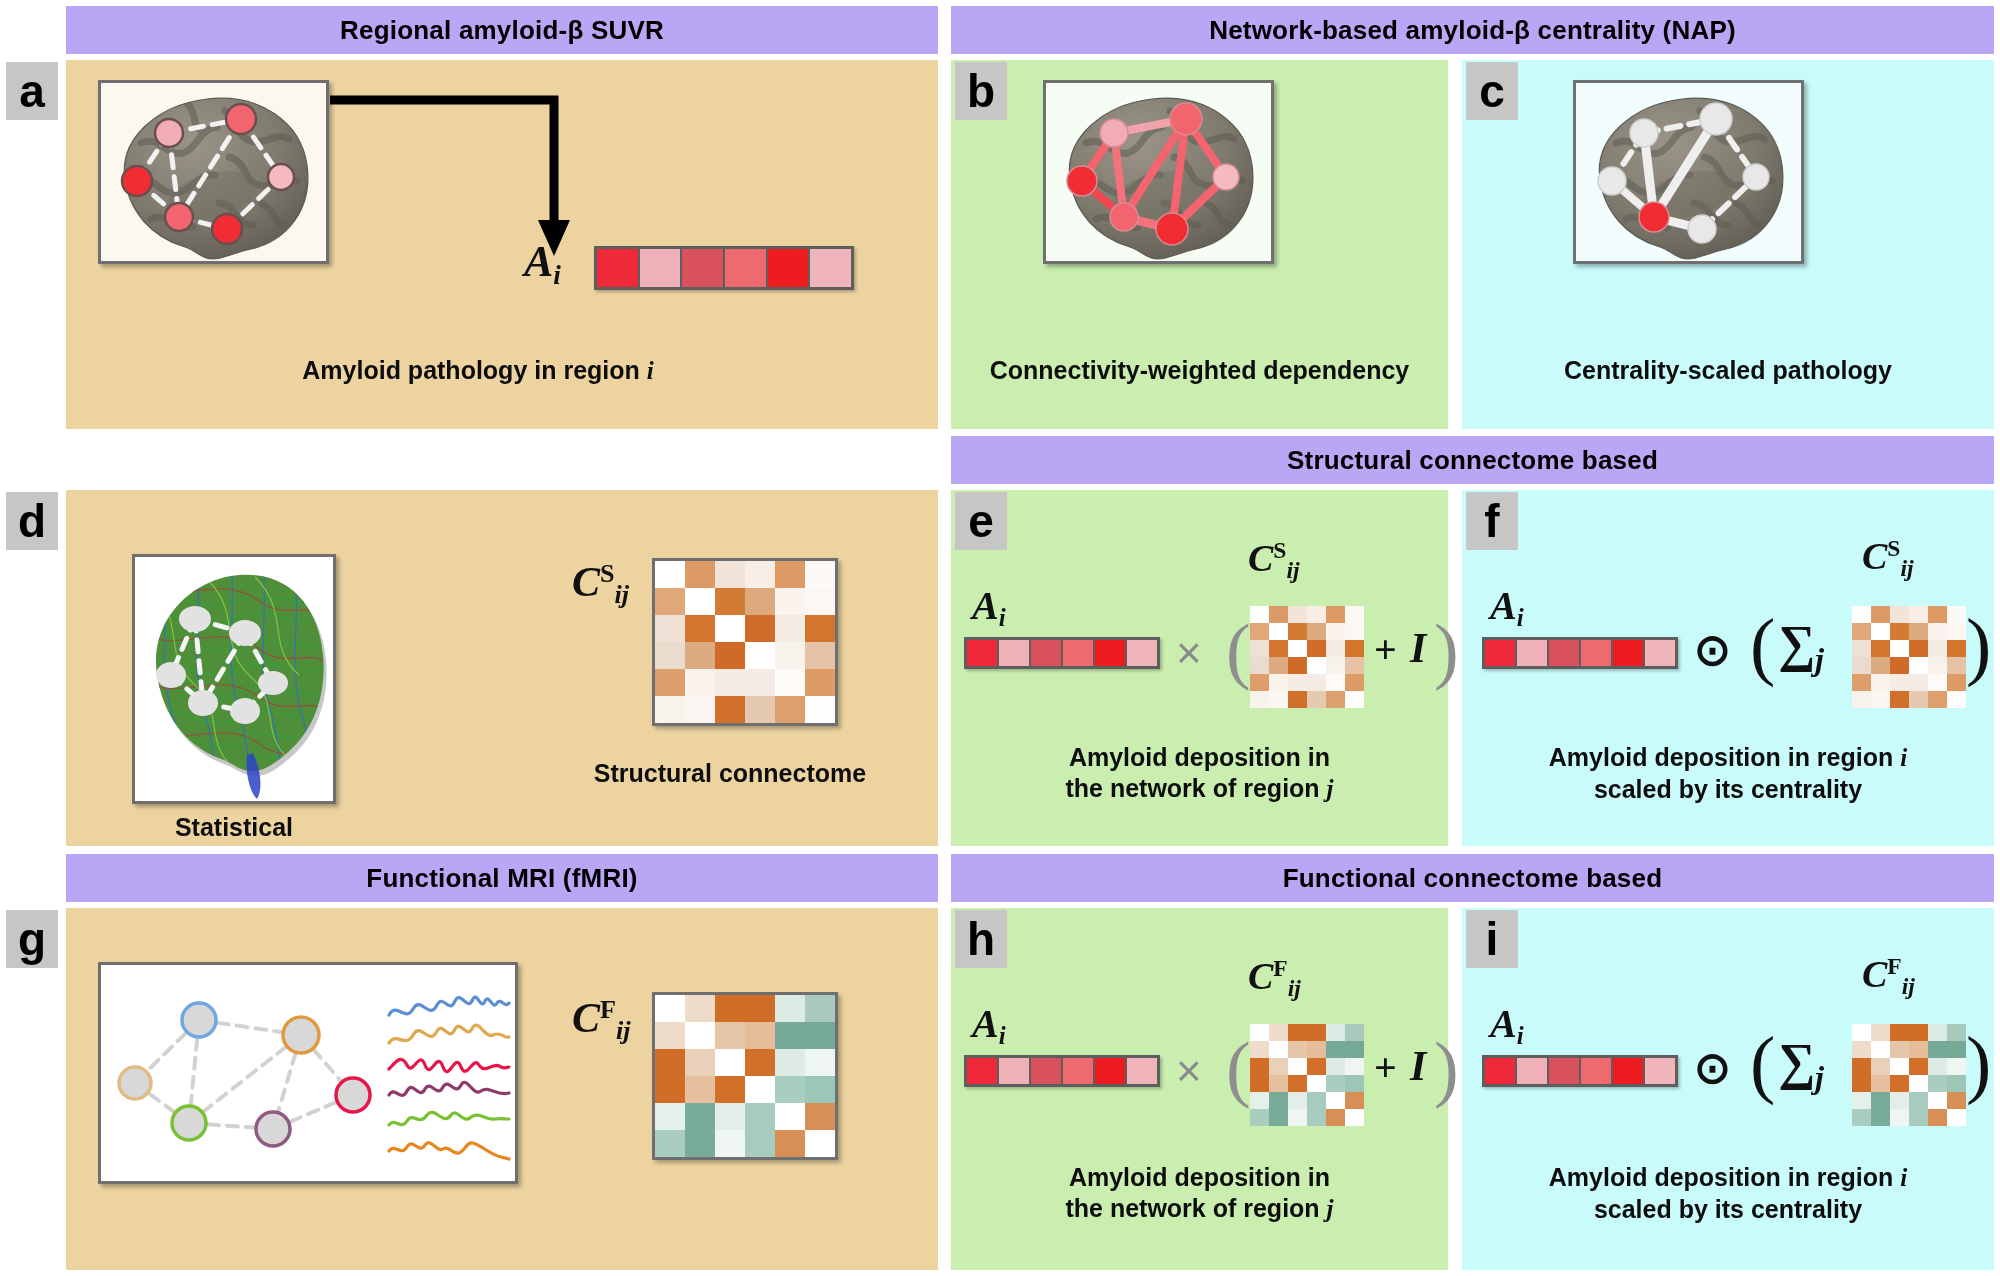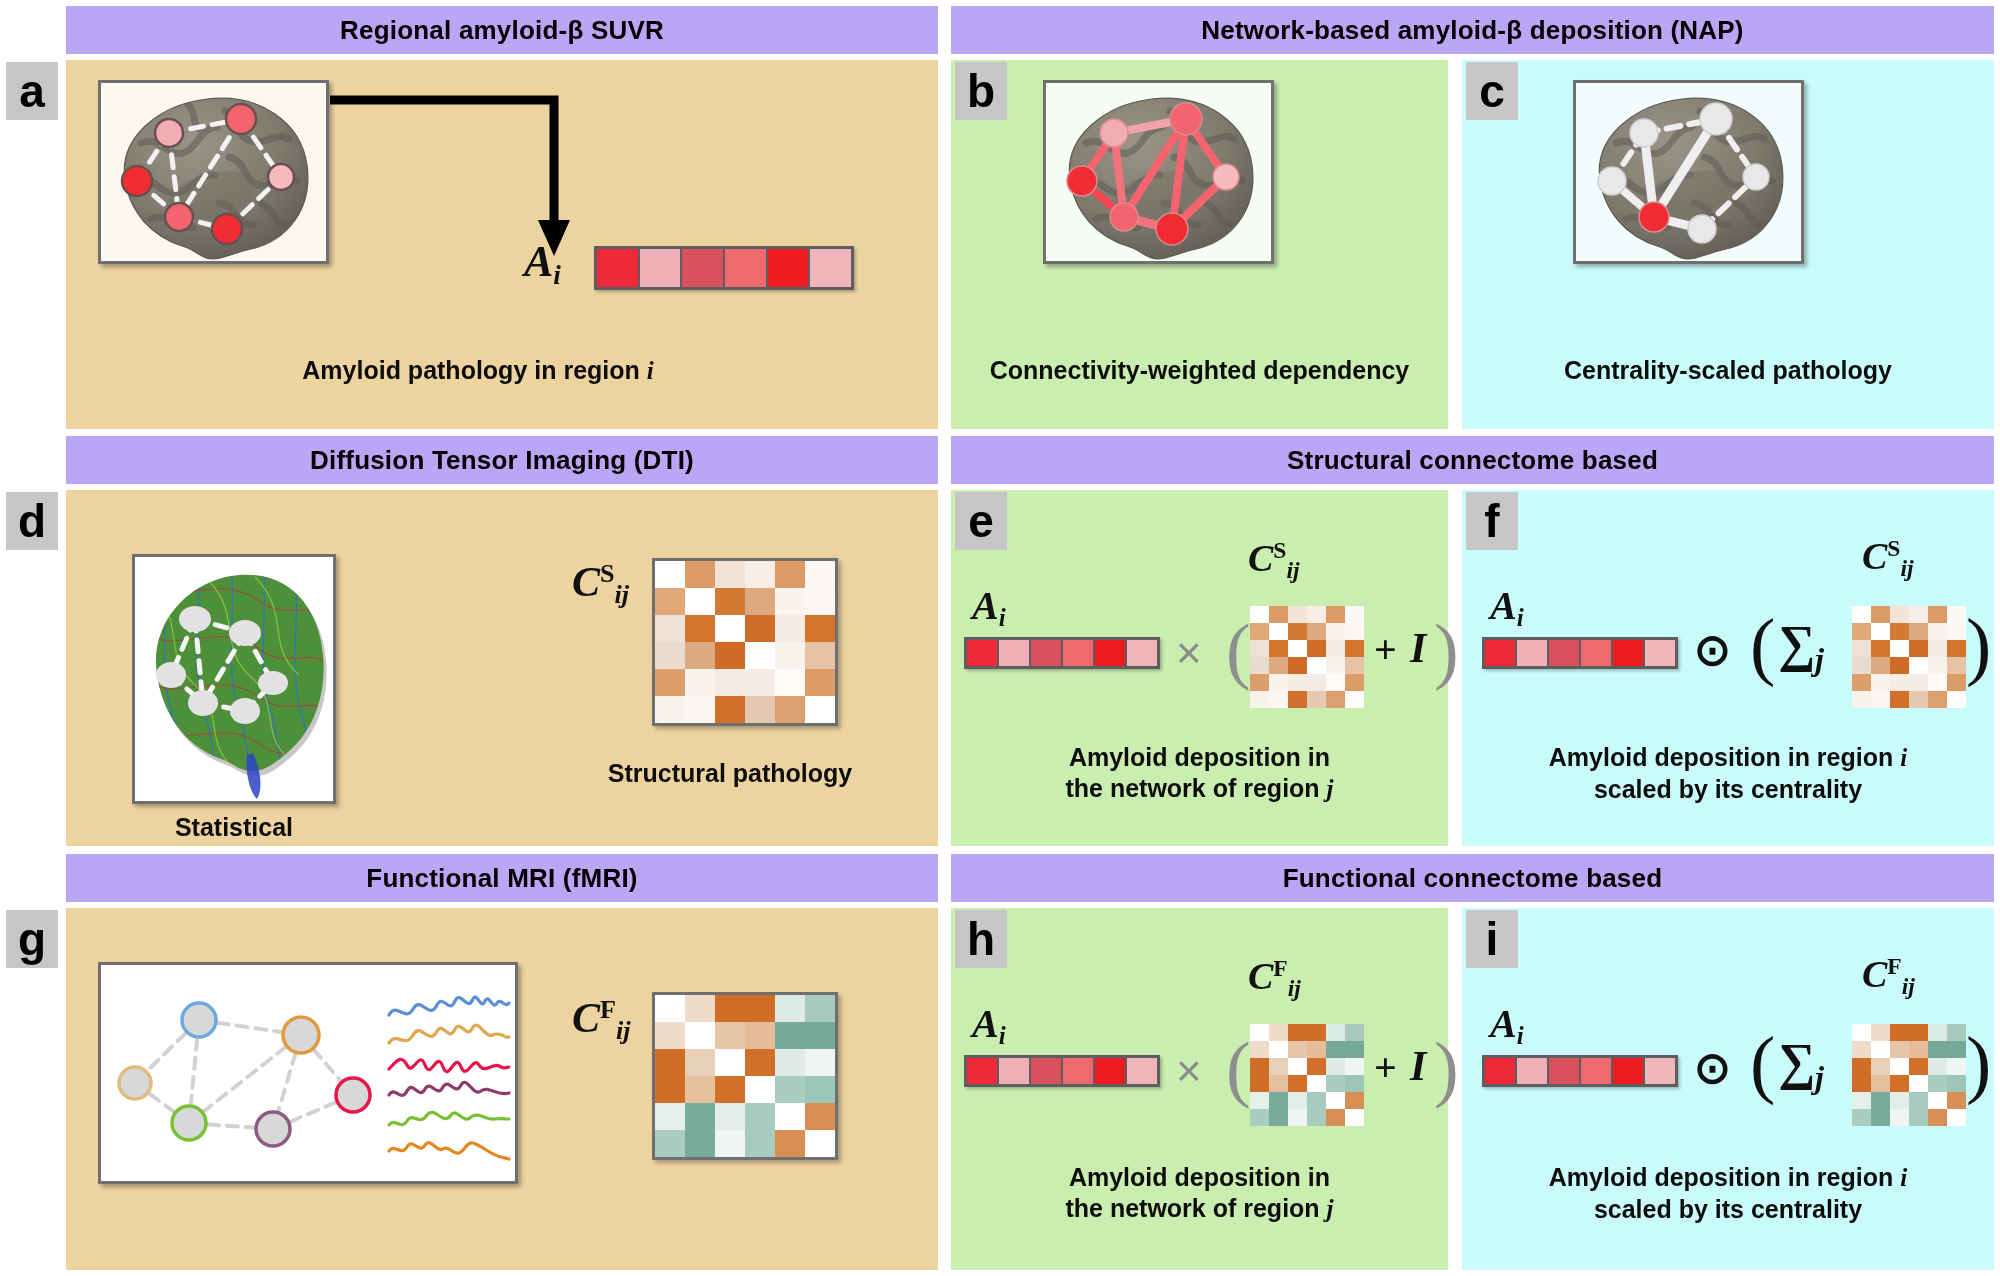--- a/index.html
+++ b/index.html
@@ -68,21 +68,21 @@
 </style>
 </head>
 <body>
 
 <div class="figure">
 
   <div class="hdr" style="left:66px;top:6px;width:872px;height:48px;">
     <span>Regional amyloid-β SUVR</span>
   </div>
   <div class="hdr" style="left:951px;top:6px;width:1043px;height:48px;">
-    <span>Network-based amyloid-β deposition (NAP)</span>
+    <span>Network-based amyloid-β centrality (NAP)</span>
   </div>
 
   <div class="panel p-tan" style="left:66px;top:60px;width:872px;height:369px;"></div>
   <div class="tag" style="left:6px;top:62px;width:52px;height:58px;">
     <span>a</span>
   </div>
 
   <div class="frame frame-warm" style="left:98px;top:80px;width:231px;height:184px;">
     <svg width="225" height="178" viewBox="0 0 225 178">
       <defs>
@@ -255,23 +255,20 @@
         <circle cx="140" cy="36" r="16" fill="#e8e8e8"></circle>
         <circle cx="36" cy="98" r="14" fill="#e8e8e8"></circle>
         <circle cx="180" cy="94" r="13" fill="#e8e8e8"></circle>
         <circle cx="78" cy="134" r="15" fill="#f12d33" stroke="#d98b92"></circle>
         <circle cx="126" cy="146" r="14" fill="#e8e8e8"></circle>
       </g>
     </svg>
   </div>
   <div class="cap" style="left:1466px;top:355px;width:524px;">Centrality-scaled pathology</div>
 
-  <div class="hdr" style="left:66px;top:436px;width:872px;height:48px;">
-    <span>Diffusion Tensor Imaging (DTI)</span>
-  </div>
   <div class="hdr" style="left:951px;top:436px;width:1043px;height:48px;">
     <span>Structural connectome based</span>
   </div>
 
   <div class="panel p-tan" style="left:66px;top:490px;width:872px;height:356px;"></div>
   <div class="tag" style="left:6px;top:492px;width:52px;height:58px;">
     <span>d</span>
   </div>
 
   <div class="frame frame-white" style="left:132px;top:554px;width:204px;height:250px;">
@@ -379,21 +376,21 @@
       <div style="background:#dd9b65"></div>
     <div style="background:#f9f3ed"></div>
       <div style="background:#fbf6f1"></div>
       <div style="background:#d0702a"></div>
       <div style="background:#e5cab1"></div>
       <div style="background:#dd9f6e"></div>
       <div style="background:#fefdfb"></div>
   </div>
 
   <div class="cap" style="left:132px;top:812px;width:204px;">Statistical</div>
-  <div class="cap" style="left:540px;top:758px;width:380px;">Structural pathology</div>
+  <div class="cap" style="left:540px;top:758px;width:380px;">Structural connectome</div>
 
   <div class="panel p-green" style="left:951px;top:490px;width:497px;height:356px;"></div>
   <div class="tag" style="left:955px;top:492px;width:52px;height:58px;">
     <span>e</span>
   </div>
 
   <div class="math" style="left:972px;top:582px;font-size:40px;">
     <span class="mathi">A</span><span class="sub">i</span>
   </div>
   <div class="avec" style="left:964px;top:637px;width:196px;height:32px;">

